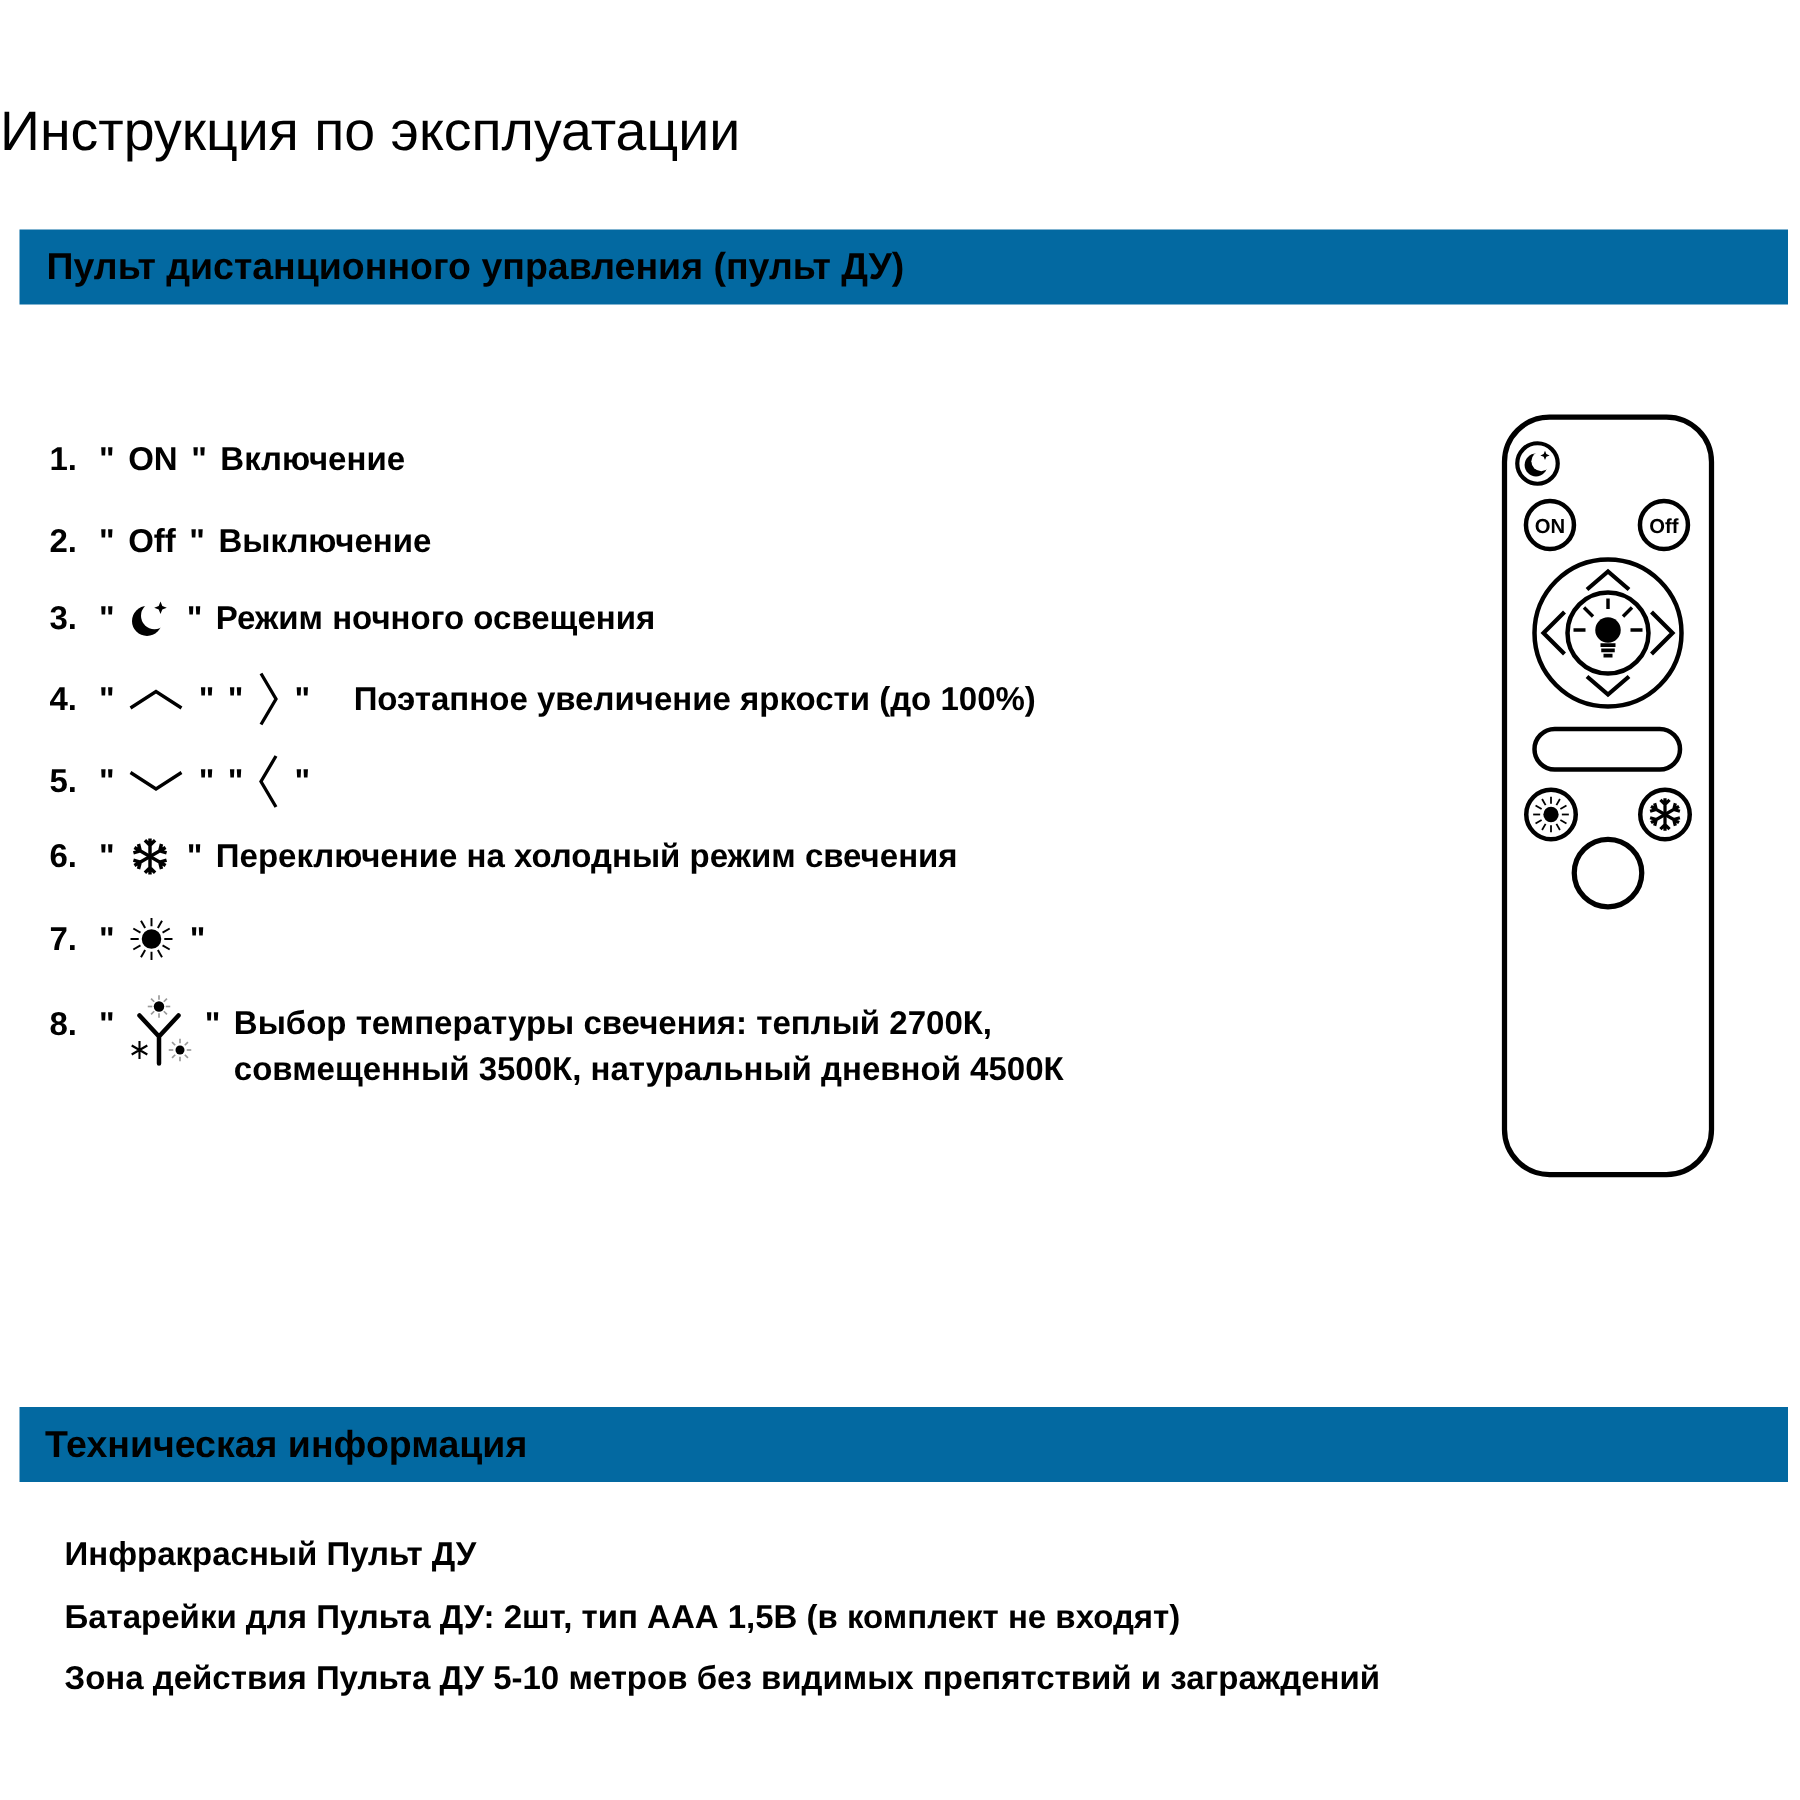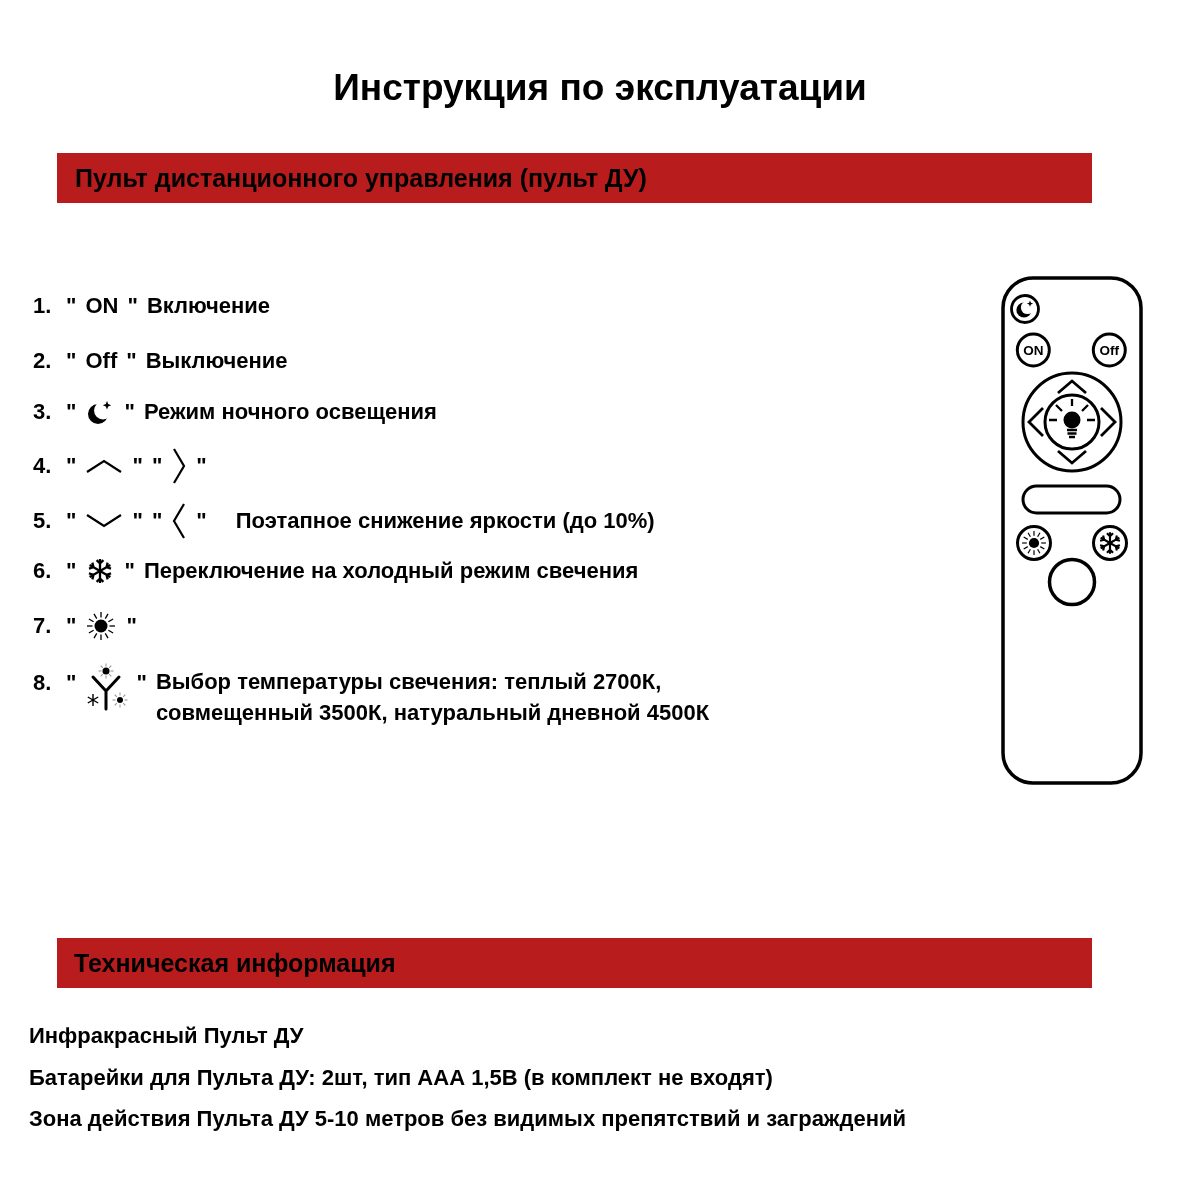--- a/index.html
+++ b/index.html
@@ -1,41 +1,41 @@
 <!DOCTYPE html>
 <html><head>
 <meta charset="utf-8">
 <style>
   html,body { margin:0; padding:0; background:#ffffff; }
   body { width:1200px; height:1200px; font-family:"Liberation Sans","DejaVu Sans",sans-serif; font-weight:bold; color:#000; }
   .page { position:relative; width:1200px; height:1200px; overflow:hidden; background:#fff; }
 
   .title { position:absolute; top:66px; left:0; width:100%; margin:0;
-           font-size:37px; line-height:44px; text-align:center; font-weight:bold; }
-
-  .bar { position:absolute; left:13px; width:1035px; height:50px; background:#b91c1c;
+           font-size:37px; line-height:44px; text-align:left; font-weight:normal; }
+
+  .bar { position:absolute; left:13px; width:1179px; height:50px; background:#0369a1;
          display:flex; align-items:center; padding-left:18px; box-sizing:border-box;
-         font-size:25px;margin-left:44px; }
+         font-size:25px; }
   .bar1 { top:153px; }
   .bar2 { top:938px;padding-left:17px; }
 
   .row { position:absolute; left:33px; height:36px; display:flex; align-items:center;
          gap:9px; font-size:22px; white-space:nowrap; }
   .num { min-width:24px; }
   .q   { }
   .ic  { flex:0 0 auto; display:block; }
   .indent { margin-left:20px; }
 
   .row8 { align-items:flex-start; height:auto; }
   .row8 .bl { margin-top:9px; line-height:22px; }
   .row8 .txt8 { margin-top:3px; max-width:605px; white-space:normal; line-height:31px; }
 
   .remote { position:absolute; left:1001px; top:276px; width:142px; height:509px; }
 
-  .tech { position:absolute; left:29px; font-size:22px; line-height:26px; }
+  .tech { position:absolute; left:43px; font-size:22px; line-height:26px; }
   .tech1 { top:1023px; }
   .tech2 { top:1065px; }
   .tech3 { top:1106px;text-align:right; }
 
   svg { overflow:visible; }
   svg text { font-family:"Liberation Sans","DejaVu Sans",sans-serif; font-weight:bold; }
 </style>
 </head>
 <body>
 
@@ -120,35 +120,35 @@
     <span class="q">"</span>
     <svg class="ic" width="38" height="16">
       <polyline points="2,14 19,3 36,14" fill="none" stroke="#000" stroke-width="2.2"></polyline>
     </svg>
     <span class="q">"</span>
     <span class="q">"</span>
     <svg class="ic" width="16" height="38">
       <polyline points="3,2 13,19 3,36" fill="none" stroke="#000" stroke-width="2.2"></polyline>
     </svg>
     <span class="q">"</span>
+    <span class="indent">Поэтапное увеличение яркости (до 100%)</span>
   </div>
 
   <div class="row" style="top:503px">
     <span class="num">5.</span>
     <span class="q">"</span>
     <svg class="ic" width="38" height="16">
       <polyline points="2,2 19,13 36,2" fill="none" stroke="#000" stroke-width="2.2"></polyline>
     </svg>
     <span class="q">"</span>
     <span class="q">"</span>
     <svg class="ic" width="16" height="38">
       <polyline points="13,2 3,19 13,36" fill="none" stroke="#000" stroke-width="2.2"></polyline>
     </svg>
     <span class="q">"</span>
-    <span class="indent">Поэтапное снижение яркости (до 10%)</span>
   </div>
 
   <div class="row" style="top:553px">
     <span class="num">6.</span>
     <span class="q">"</span>
     <svg class="ic" width="30" height="30">
       <g transform="translate(15,15)" stroke="#000" stroke-width="2.3" fill="none">
         <use href="#sflake"></use>
       </g>
     </svg>

